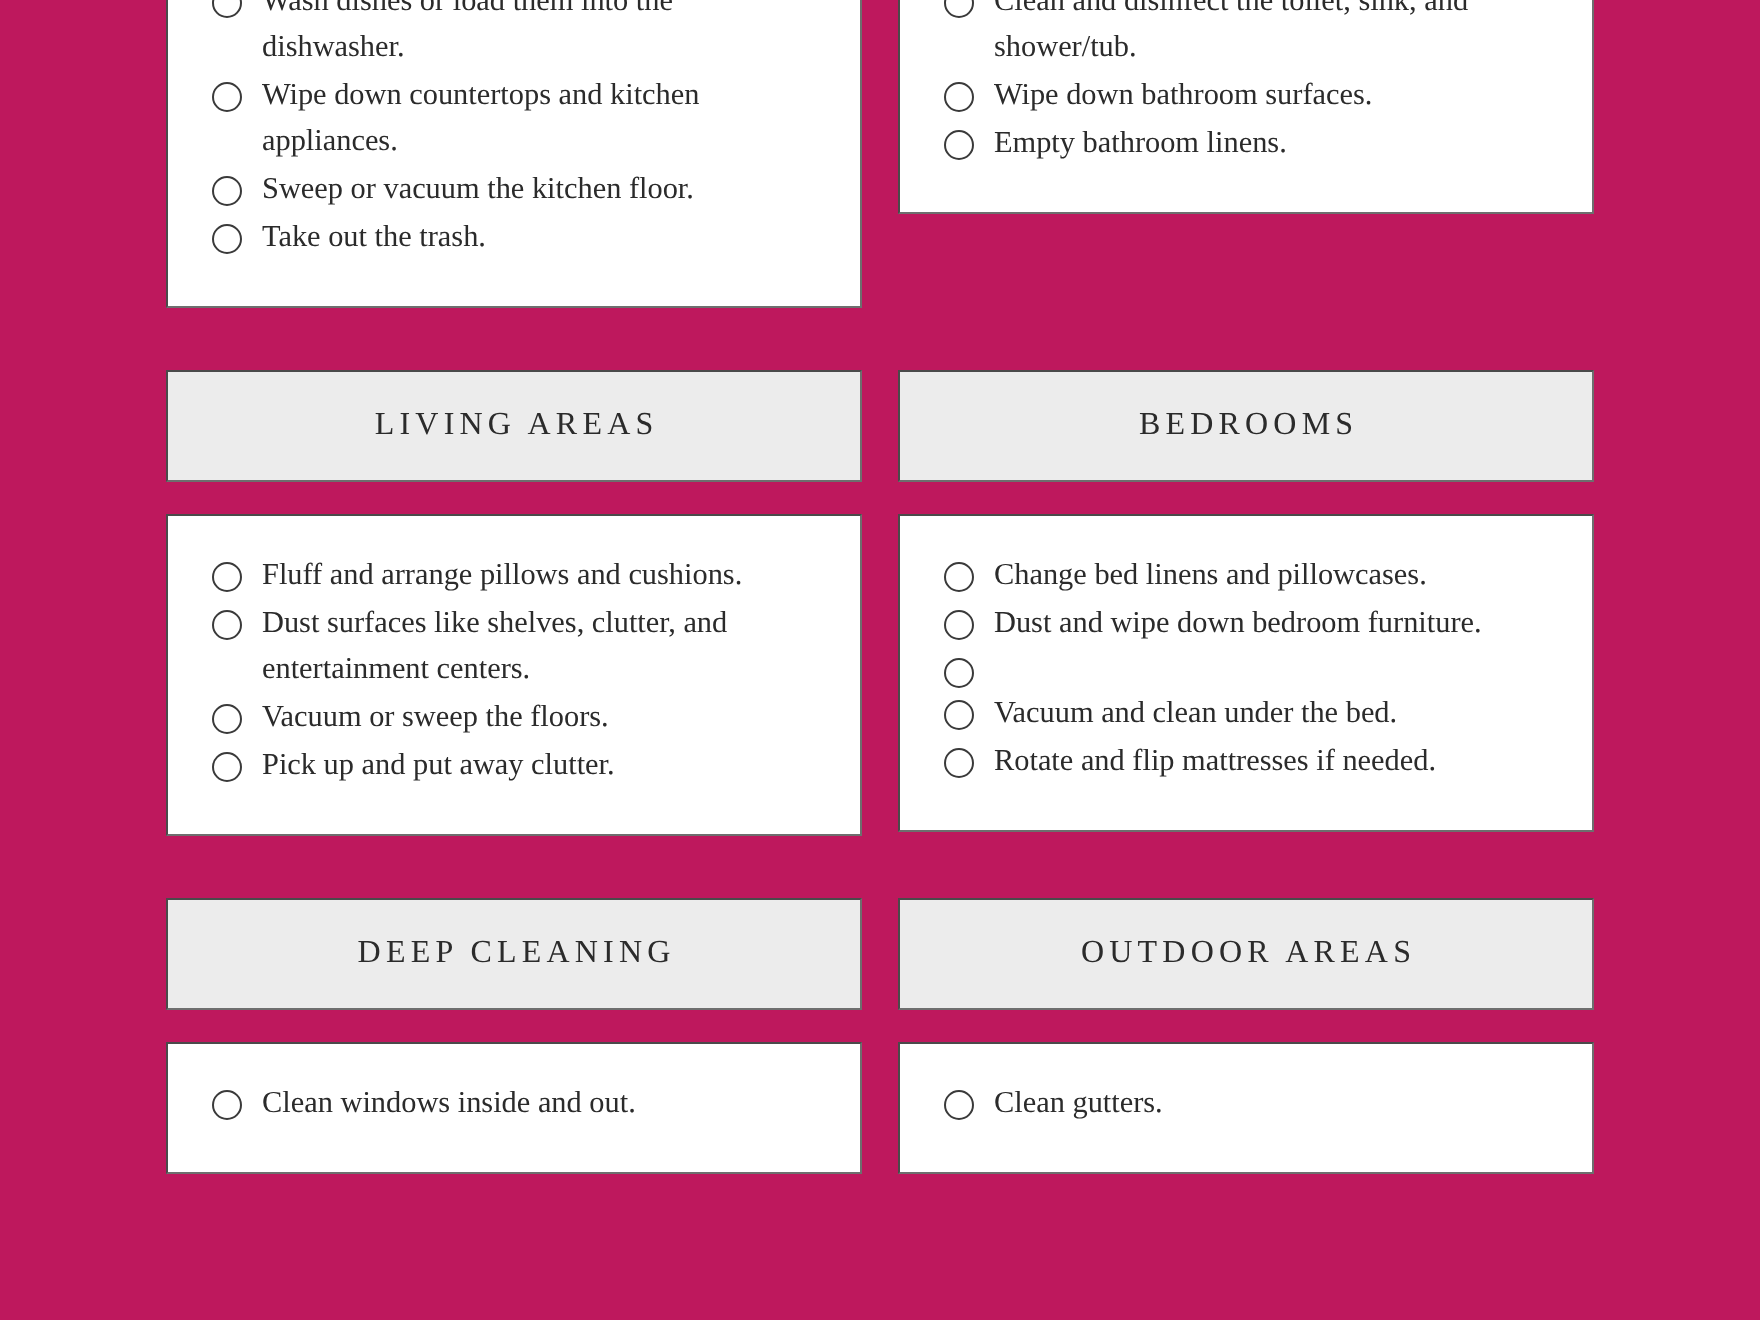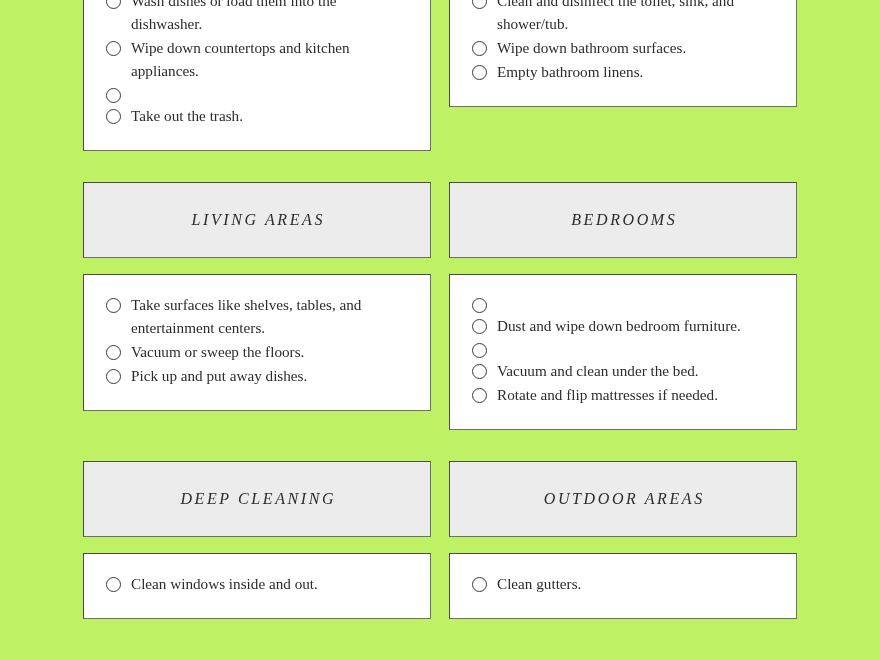--- a/index.html
+++ b/index.html
@@ -13,21 +13,21 @@
 
   body {
     font-family: "Liberation Serif", "DejaVu Serif", serif;
     color: #2b2b2b;
   }
 
   .page {
     position: relative;
     width: 880px;
     height: 660px;
-    background: #bef264;
+    background: #be185d;
   }
 
   
   .grid {
     position: absolute;
     left: 83px;
     top: -46px;                 
     width: 714px;
     display: grid;
     grid-template-columns: 348px 348px;
@@ -39,26 +39,25 @@
     display: flex;
     flex-direction: column;
   }
 
   
   .section-header {
     background: #ececec;
     border: 1px solid #6e6e6e;
     border-top-color: #4a4a4a;
     border-left-color: #4a4a4a;
-    height: 76px;
+    height: 56px;
     display: flex;
     align-items: center;
     justify-content: center;
     margin-top: 31px;
-    font-style: italic;
   }
 
   .section-header-title {
     font-family: "Liberation Serif", "DejaVu Serif", serif;
     font-size: 16px;
     line-height: 1;
     letter-spacing: 2.6px;
     color: #2b2b2b;
     text-transform: uppercase;
     text-indent: 2.6px;
@@ -119,20 +118,21 @@
             <li class="task-item">
               <span class="checkbox-circle"></span>
               <span class="task-label">Wash dishes or load them into the dishwasher.</span>
             </li>
             <li class="task-item">
               <span class="checkbox-circle"></span>
               <span class="task-label">Wipe down countertops and kitchen appliances.</span>
             </li>
             <li class="task-item">
               <span class="checkbox-circle"></span>
+              <span class="task-label">Sweep or vacuum the kitchen floor.</span>
             </li>
             <li class="task-item">
               <span class="checkbox-circle"></span>
               <span class="task-label">Take out the trash.</span>
             </li>
           </ul>
         </div>
       </div>
       <div class="cell right">
         <div class="list-card">
@@ -153,41 +153,46 @@
         </div>
       </div>
       <div class="cell">
         <div class="section-header">
           <div class="section-header-title">LIVING AREAS</div>
         </div>
         <div class="list-card">
           <ul class="task-list">
             <li class="task-item">
               <span class="checkbox-circle"></span>
-              <span class="task-label">Take surfaces like shelves, tables, and entertainment centers.</span>
+              <span class="task-label">Fluff and arrange pillows and cushions.</span>
+            </li>
+            <li class="task-item">
+              <span class="checkbox-circle"></span>
+              <span class="task-label">Dust surfaces like shelves, clutter, and entertainment centers.</span>
             </li>
             <li class="task-item">
               <span class="checkbox-circle"></span>
               <span class="task-label">Vacuum or sweep the floors.</span>
             </li>
             <li class="task-item">
               <span class="checkbox-circle"></span>
-              <span class="task-label">Pick up and put away dishes.</span>
+              <span class="task-label">Pick up and put away clutter.</span>
             </li>
           </ul>
         </div>
       </div>
       <div class="cell right">
         <div class="section-header">
           <div class="section-header-title">BEDROOMS</div>
         </div>
         <div class="list-card">
           <ul class="task-list">
             <li class="task-item">
               <span class="checkbox-circle"></span>
+              <span class="task-label">Change bed linens and pillowcases.</span>
             </li>
             <li class="task-item">
               <span class="checkbox-circle"></span>
               <span class="task-label">Dust and wipe down bedroom furniture.</span>
             </li>
             <li class="task-item">
               <span class="checkbox-circle"></span>
             </li>
             <li class="task-item">
               <span class="checkbox-circle"></span>

